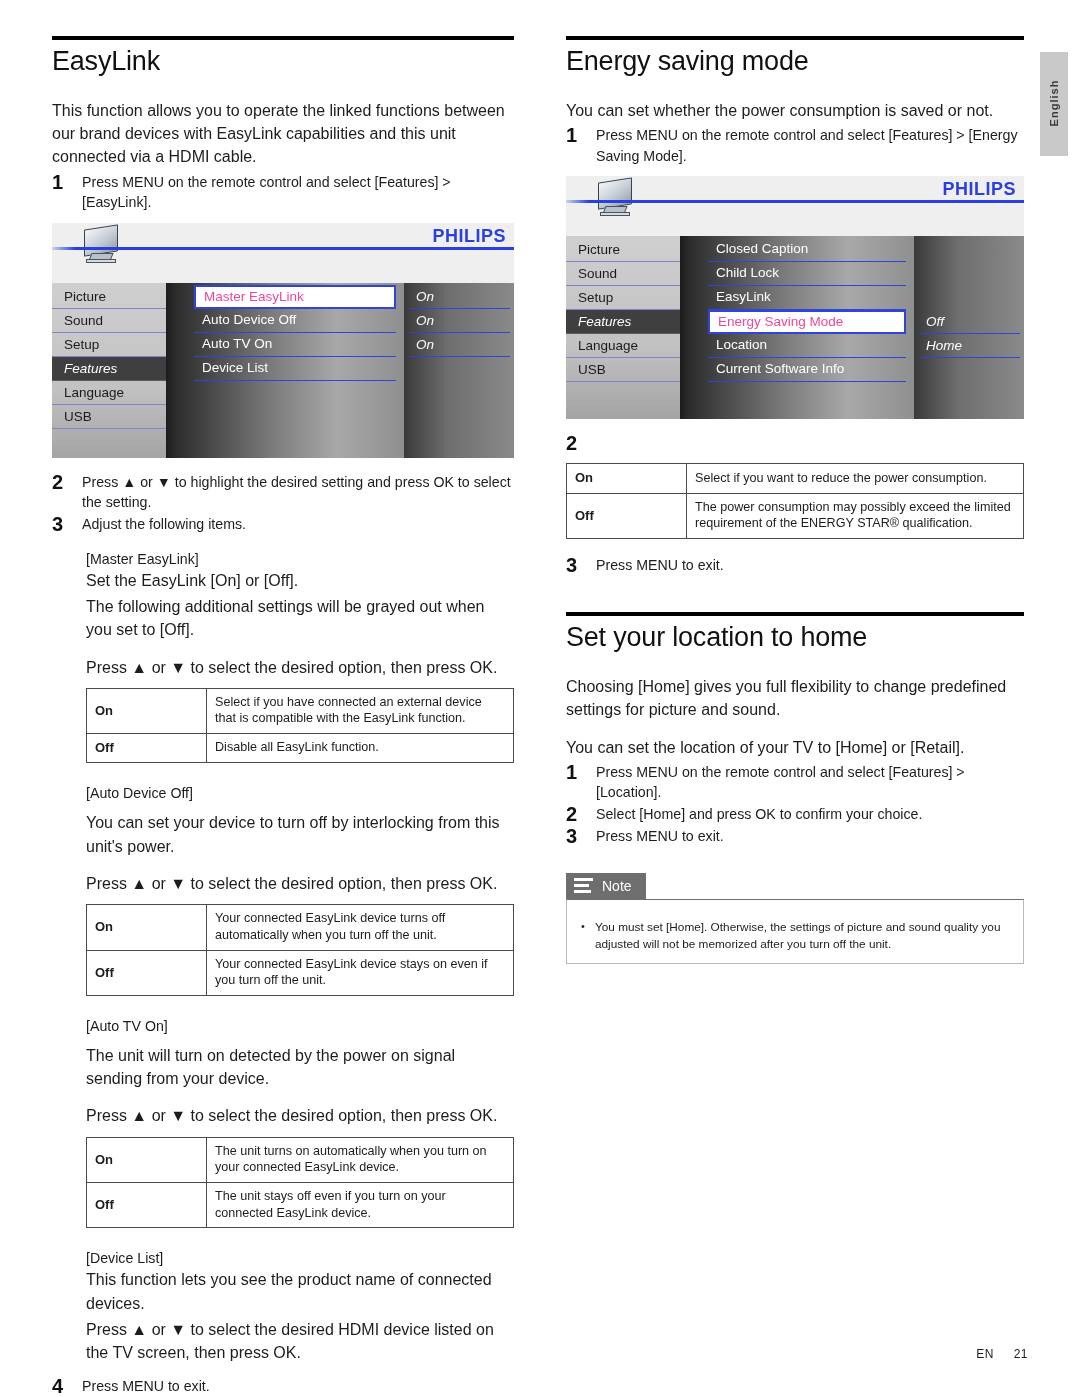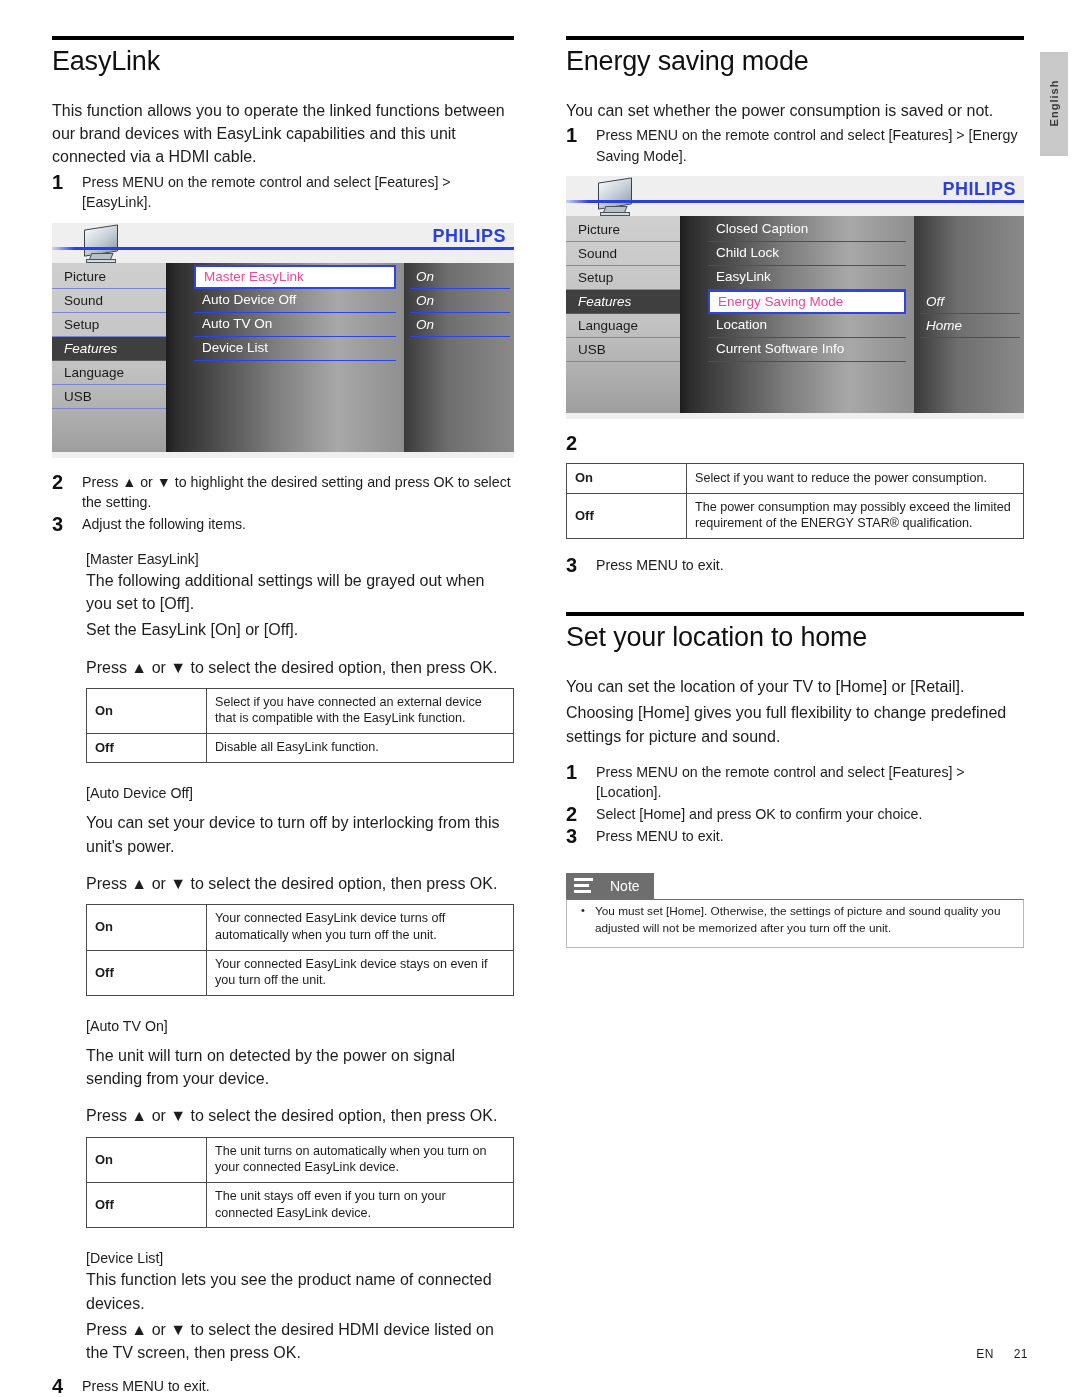--- a/index.html
+++ b/index.html
@@ -121,21 +121,20 @@
   .tbl-indent { margin-left: 34px; width: calc(100% - 34px); }
 
   
   .note-wrap { margin-top: 26px; }
   .note-head {
     display: inline-flex;
     align-items: center;
     background: #6e6e6e;
     padding: 4px 14px 4px 8px;
     height: 26px;
-    gap: 8px;
   }
   .note-glyph {
     width: 19px; height: 15px;
     position: relative;
     margin-right: 9px;
   }
   .note-glyph i {
     position: absolute;
     left: 0;
     height: 3px;
@@ -145,21 +144,21 @@
   .note-glyph i:nth-child(1) { top: 0px;  width: 19px; }
   .note-glyph i:nth-child(2) { top: 6px;  width: 15px; }
   .note-glyph i:nth-child(3) { top: 12px; width: 17px; }
   .note-head .note-label {
     color: #ffffff;
     font-size: 14px;
   }
   .note-body {
     border: 1px solid #b8b8b8;
     border-top: 1px solid #6e6e6e;
-    padding: 3px 12px 10px 12px;
+    padding: 19px 12px 10px 12px;
     font-size: 11.8px;
     line-height: 1.45;
     color: #1d1d1d;
   }
   .note-body ul { margin: 0; padding: 0 0 0 14px; list-style: none; }
   .note-body li { position: relative; padding-left: 2px; }
   .note-body li:before {
     content: "\2022";
     position: absolute;
     left: -12px; top: 0;
@@ -173,21 +172,21 @@
     margin: 10px 0 0 0;
     background: #efefef;
     overflow: hidden;
     font-family: "Liberation Sans", sans-serif;
   }
   .osd-left  { height: 235px; }
   .osd-right { height: 243px; }
 
   .osd-top {
     position: relative;
-    height: 40px;
+    height: 60px;
     background: #efefef;
   }
   .osd-blue-line {
     position: absolute;
     left: 0; right: 0;
     top: 24px;
     height: 3px;
     background: linear-gradient(to right, #cfd4ea 0%, #2b3fe0 5%, #2b3fe0 100%);
   }
   .philips-logo {
@@ -366,22 +365,22 @@
       <div class="num">2</div>
       <div class="txt">Press ▲ or ▼ to highlight the desired setting and press OK to select the setting.</div>
     </div>
     <div class="step">
       <div class="num">3</div>
       <div class="txt">Adjust the following items.</div>
     </div>
 
     <div style="margin-left:34px">
       <p class="subhead">[Master EasyLink]</p>
+      <p class="body">Set the EasyLink [On] or [Off].</p>
       <p class="body">The following additional settings will be grayed out when you set to [Off].</p>
-      <p class="body">Set the EasyLink [On] or [Off].</p>
       <p class="body" style="margin-top:14px">Press ▲ or ▼ to select the desired option, then press OK.</p>
       <table class="opt">
         <tbody>
           <tr>
             <td class="k">On</td>
             <td>Select if you have connected an external device that is compatible with the EasyLink function.</td>
           </tr>
           <tr>
             <td class="k">Off</td>
             <td>Disable all EasyLink function.</td>
@@ -501,22 +500,22 @@
 
     <div class="step step-r" style="margin-top:16px">
       <div class="num">3</div>
       <div class="txt">Press MENU to exit.</div>
     </div>
 
     <div style="margin-top:36px">
       <div class="rule"></div>
       <h1 class="section">Set your location to home</h1>
 
+      <p class="body gap">Choosing [Home] gives you full flexibility to change predefined settings for picture and sound.</p>
       <p class="body">You can set the location of your TV to [Home] or [Retail].</p>
-      <p class="body gap">Choosing [Home] gives you full flexibility to change predefined settings for picture and sound.</p>
 
       <div class="step step-r">
         <div class="num">1</div>
         <div class="txt">Press MENU on the remote control and select [Features] &gt; [Location].</div>
       </div>
       <div class="step step-r">
         <div class="num">2</div>
         <div class="txt">Select [Home] and press OK to confirm your choice.</div>
       </div>
       <div class="step step-r">

